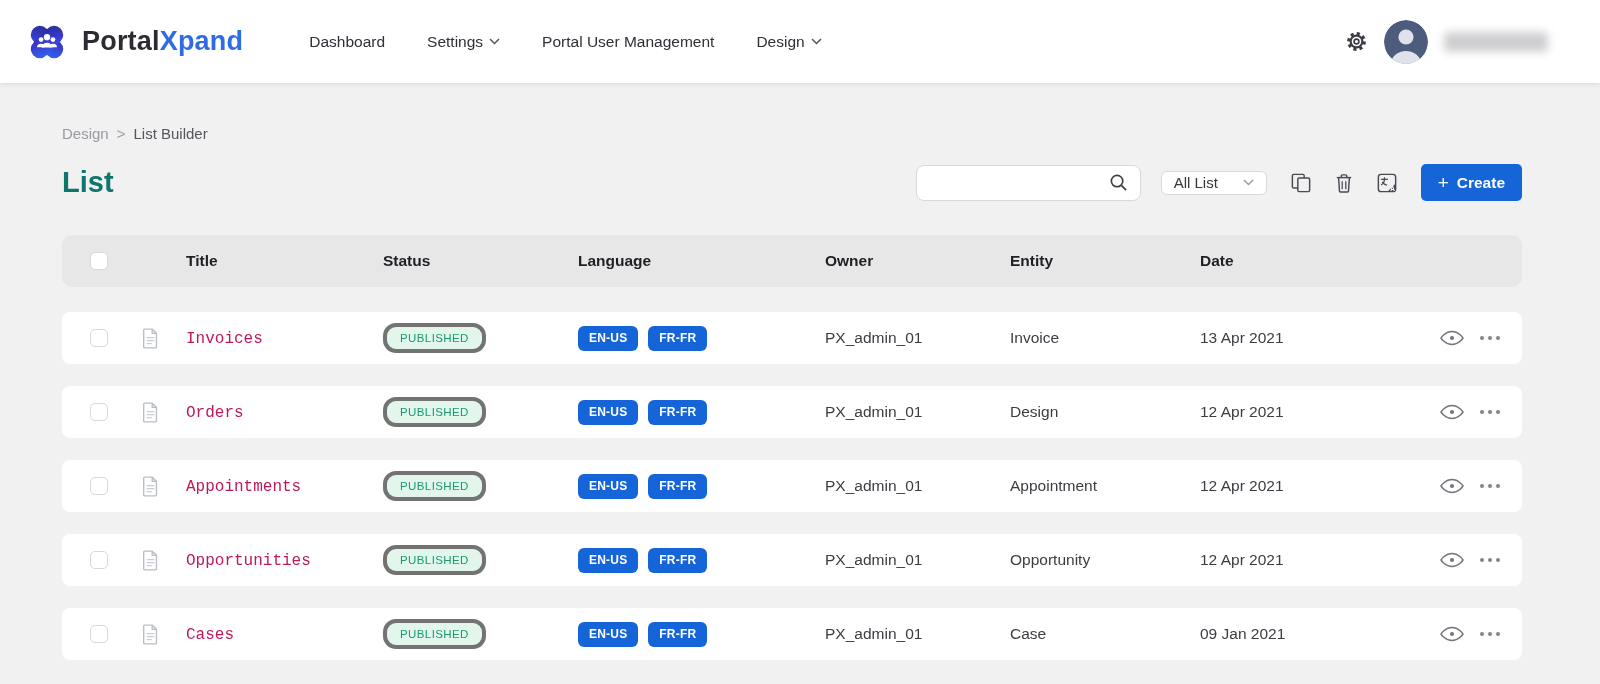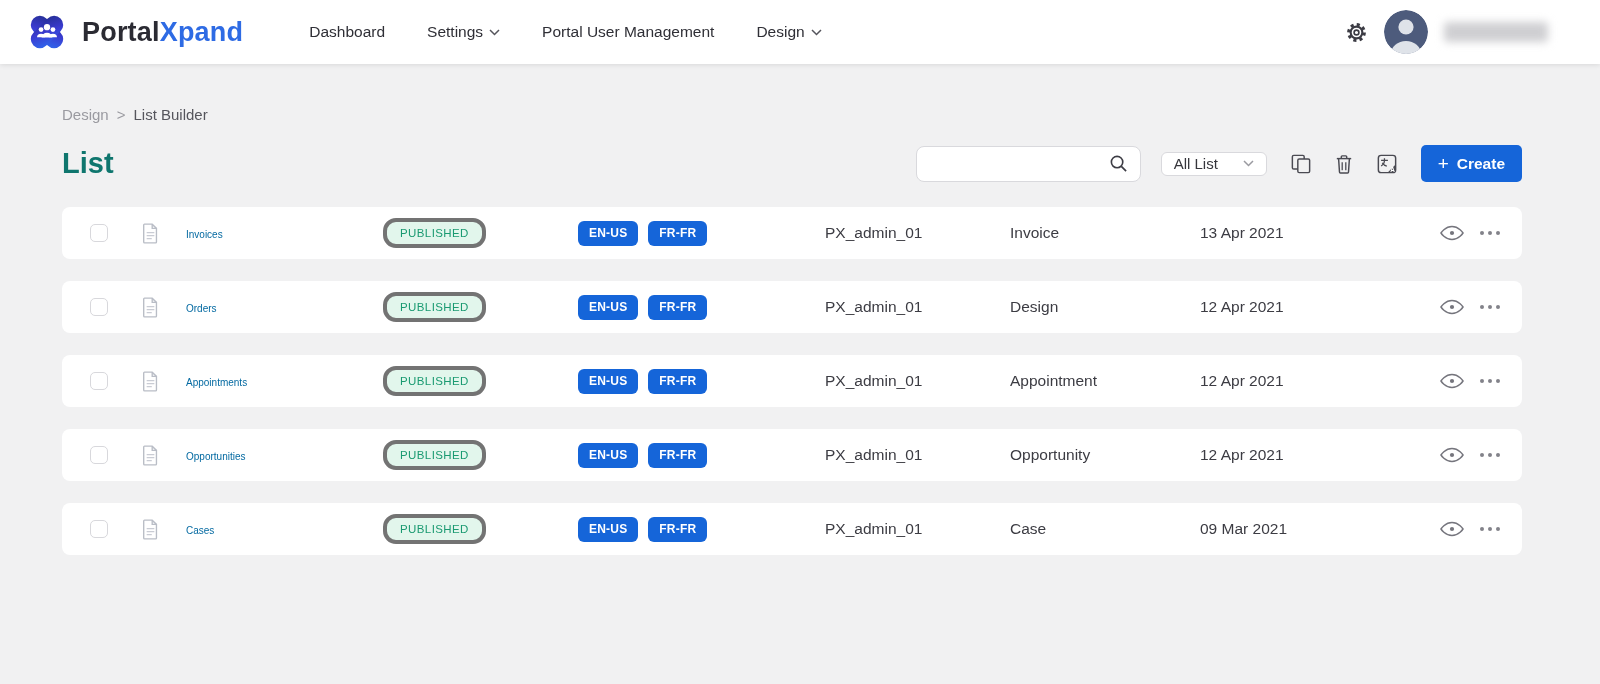--- a/index.html
+++ b/index.html
@@ -6,21 +6,21 @@
   html, body {
     width: 1600px; height: 684px;
     overflow: hidden;
     font-family: "Liberation Sans", "DejaVu Sans", sans-serif;
     background: #f1f1f2;
     color: #2e2e33;
   }
 
   
   .topnav {
-    height: 64px;
+    height: 83px;
     background: #ffffff;
     display: flex;
     align-items: center;
     padding: 0 52px 0 24px;
     box-shadow: 0 1px 5px rgba(0,0,0,.10);
     position: relative;
     z-index: 5;
   }
   .brand { display: flex; align-items: center; gap: 12px; }
   .brand-text { font-size: 27px; font-weight: 700; letter-spacing: .2px; }
@@ -126,21 +126,21 @@
     background: #ffffff;
     border-radius: 8px;
   }
   .checkbox {
     width: 18px; height: 18px;
     border: 1.5px solid #d8d8dc;
     border-radius: 5px;
     background: #fff;
     cursor: pointer;
   }
-  .row-title { font-size: 10px; color: #0369a1; text-decoration: none; cursor: pointer; }
+  .row-title { font-size: 16px; color: #be185d; text-decoration: none; cursor: pointer; font-family: Liberation Mono, monospace; }
   .cell-text { font-size: 15.5px; color: #3c3c43; }
 
   .status-badge {
     display: inline-block;
     padding: 5px 13px;
     border: 4px solid #737373;
     background: #e2f6ec;
     color: #1a9a71;
     border-radius: 13px;
     font-size: 11.5px;
@@ -294,20 +294,31 @@
         </span>
       </div>
 
       <button class="create-btn">
         <span class="plus">+</span>
         <span>Create</span>
       </button>
     </div>
   </div>
 
+  <div class="table-head grid">
+    <span class="checkbox"></span>
+    <span></span>
+    <span>Title</span>
+    <span>Status</span>
+    <span>Language</span>
+    <span>Owner</span>
+    <span>Entity</span>
+    <span>Date</span>
+    <span></span>
+  </div>
 
   <div class="table-body">
     <div class="table-row grid">
       <span class="checkbox"></span>
       <span style="display:flex;">
         <svg width="17" height="21" viewBox="0 0 20 24" fill="none">
           <path d="M3 1h9l5 5v16a1 1 0 0 1-1 1H3a1 1 0 0 1-1-1V2a1 1 0 0 1 1-1z" stroke="#b9bdc6" stroke-width="1.6"></path>
           <path d="M12 1v5h5" stroke="#b9bdc6" stroke-width="1.6"></path>
           <path d="M5.5 11h9M5.5 14.5h9M5.5 18h6" stroke="#c9ccd4" stroke-width="1.4"></path>
         </svg>
@@ -445,21 +456,21 @@
         </svg>
       </span>
       <span><a class="row-title">Cases</a></span>
       <span><span class="status-badge">PUBLISHED</span></span>
       <span class="lang-badges">
           <span class="lang-badge">EN-US</span>
           <span class="lang-badge">FR-FR</span>
         </span>
       <span class="cell-text">PX_admin_01</span>
       <span class="cell-text">Case</span>
-      <span class="cell-text">09 Mar 2021</span>
+      <span class="cell-text">09 Jan 2021</span>
       <span class="row-actions">
         <span class="icon-btn">
           <svg width="24" height="16" viewBox="0 0 24 16" fill="none">
             <path d="M1 8s4-6.5 11-6.5S23 8 23 8s-4 6.5-11 6.5S1 8 1 8z" stroke="#75757d" stroke-width="1.5"></path>
             <circle cx="12" cy="8" r="2.1" fill="#75757d"></circle>
           </svg>
         </span>
         <span class="dots">
             <i></i>
             <i></i>

